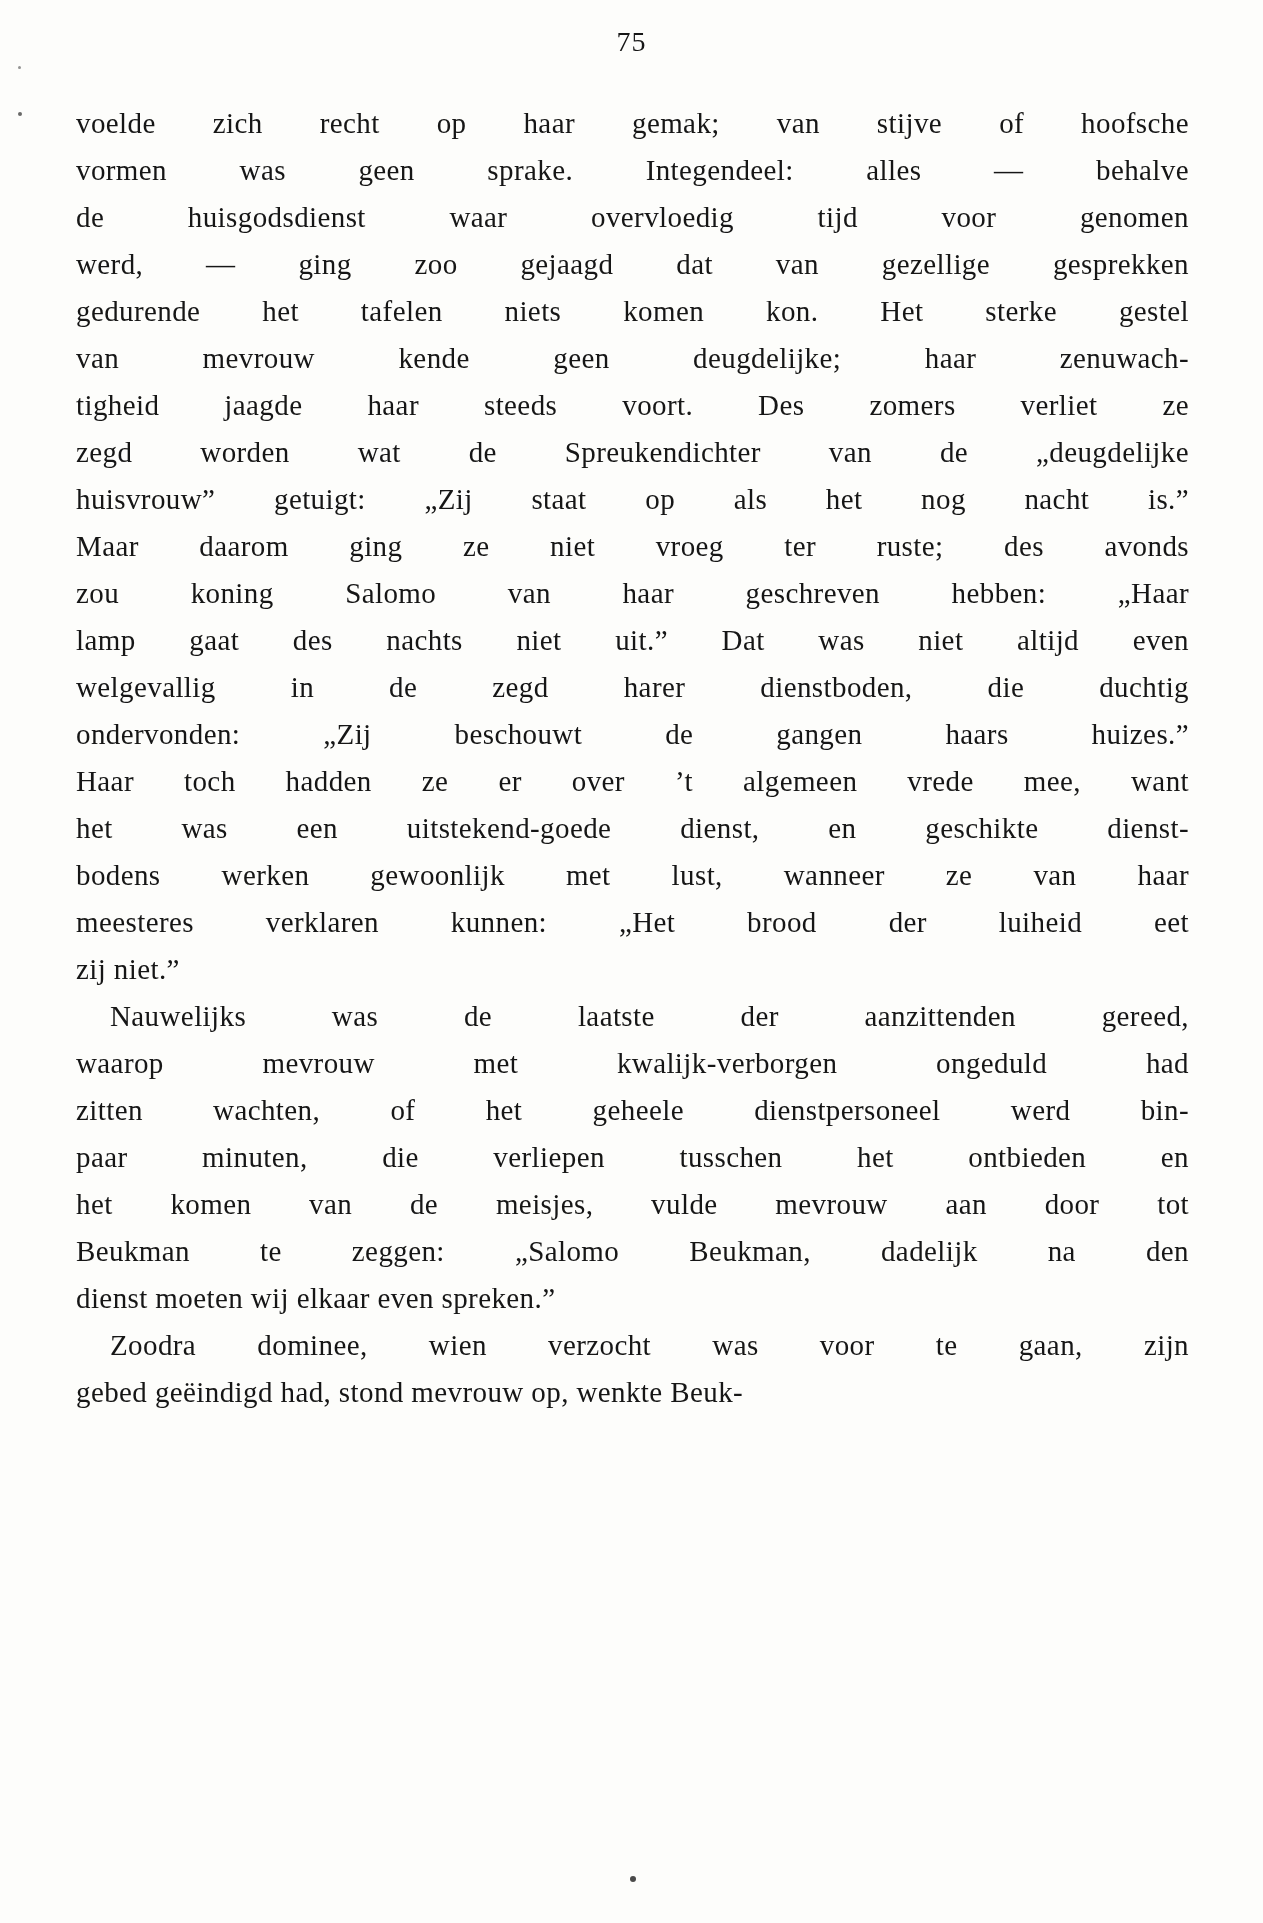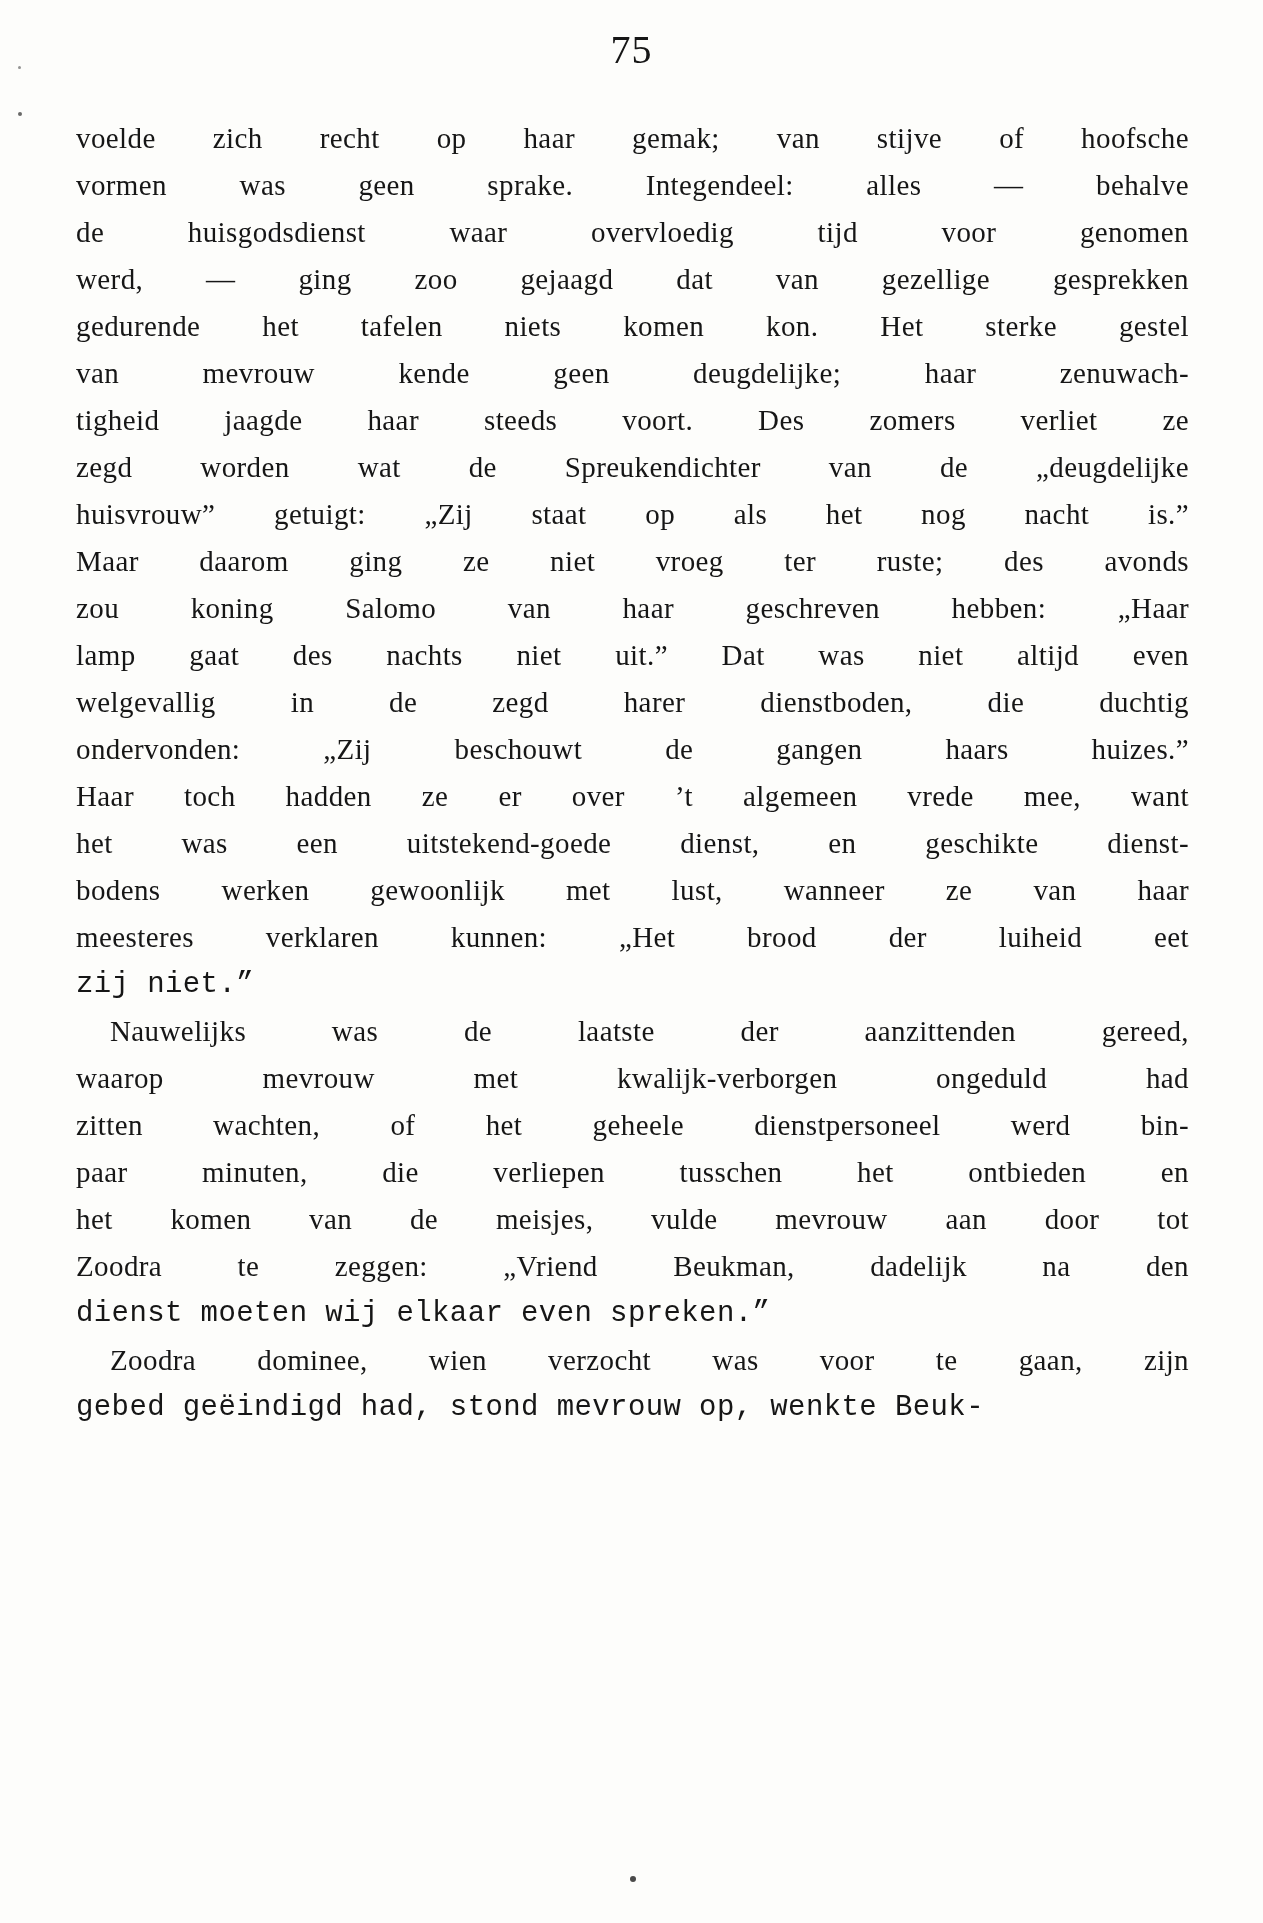--- a/index.html
+++ b/index.html
@@ -13,41 +13,40 @@
     height: 1923px;
     margin: 0 auto;
     background: #fdfdfb;
     color: #161616;
     font-family: "Liberation Serif", "DejaVu Serif", serif;
     overflow: hidden;
   }
   .page-number {
     padding-top: 26px;
     text-align: center;
-    font-size: 40px;
+    font-size: 28px;
     letter-spacing: 1px;
   }
   .text-block {
     margin: 42px 74px 0 76px;
     font-size: 29px;
     letter-spacing: 0.4px;
   }
   .para { margin: 0; }
   .line {
     line-height: 47px;
     height: 47px;
     text-align: justify;
     text-align-last: justify;
     white-space: nowrap;
     overflow: visible;
   }
   .line.last {
     text-align: right;
     text-align-last: left;
-    font-family: Liberation Mono, monospace;
   }
   .para.indent .line:first-child {
     text-indent: 34px;
   }
   .speck {
     position: absolute;
     background: #2a2a2a;
     border-radius: 50%;
   }
   .speck-a { left: 18px; top: 112px; width: 4px; height: 4px; opacity: .7; }
@@ -81,21 +80,21 @@
         <div class="line">bodens werken gewoonlijk met lust, wanneer ze van haar</div>
         <div class="line">meesteres verklaren kunnen: „Het brood der luiheid eet</div>
         <div class="line last">zij niet.”</div>
       </div>
       <div class="para indent">
         <div class="line">Nauwelijks was de laatste der aanzittenden gereed,</div>
         <div class="line">waarop mevrouw met kwalijk-verborgen ongeduld had</div>
         <div class="line">zitten wachten, of het geheele dienstpersoneel werd bin-</div>
         <div class="line">paar minuten, die verliepen tusschen het ontbieden en</div>
         <div class="line">het komen van de meisjes, vulde mevrouw aan door tot</div>
-        <div class="line">Zoodra te zeggen: „Vriend Beukman, dadelijk na den</div>
+        <div class="line">Beukman te zeggen: „Salomo Beukman, dadelijk na den</div>
         <div class="line last">dienst moeten wij elkaar even spreken.”</div>
       </div>
       <div class="para indent">
         <div class="line">Zoodra dominee, wien verzocht was voor te gaan, zijn</div>
         <div class="line last">gebed geëindigd had, stond mevrouw op, wenkte Beuk-</div>
       </div>
     </div>
 
   <div class="speck speck-a"></div>
   <div class="speck speck-b"></div>

